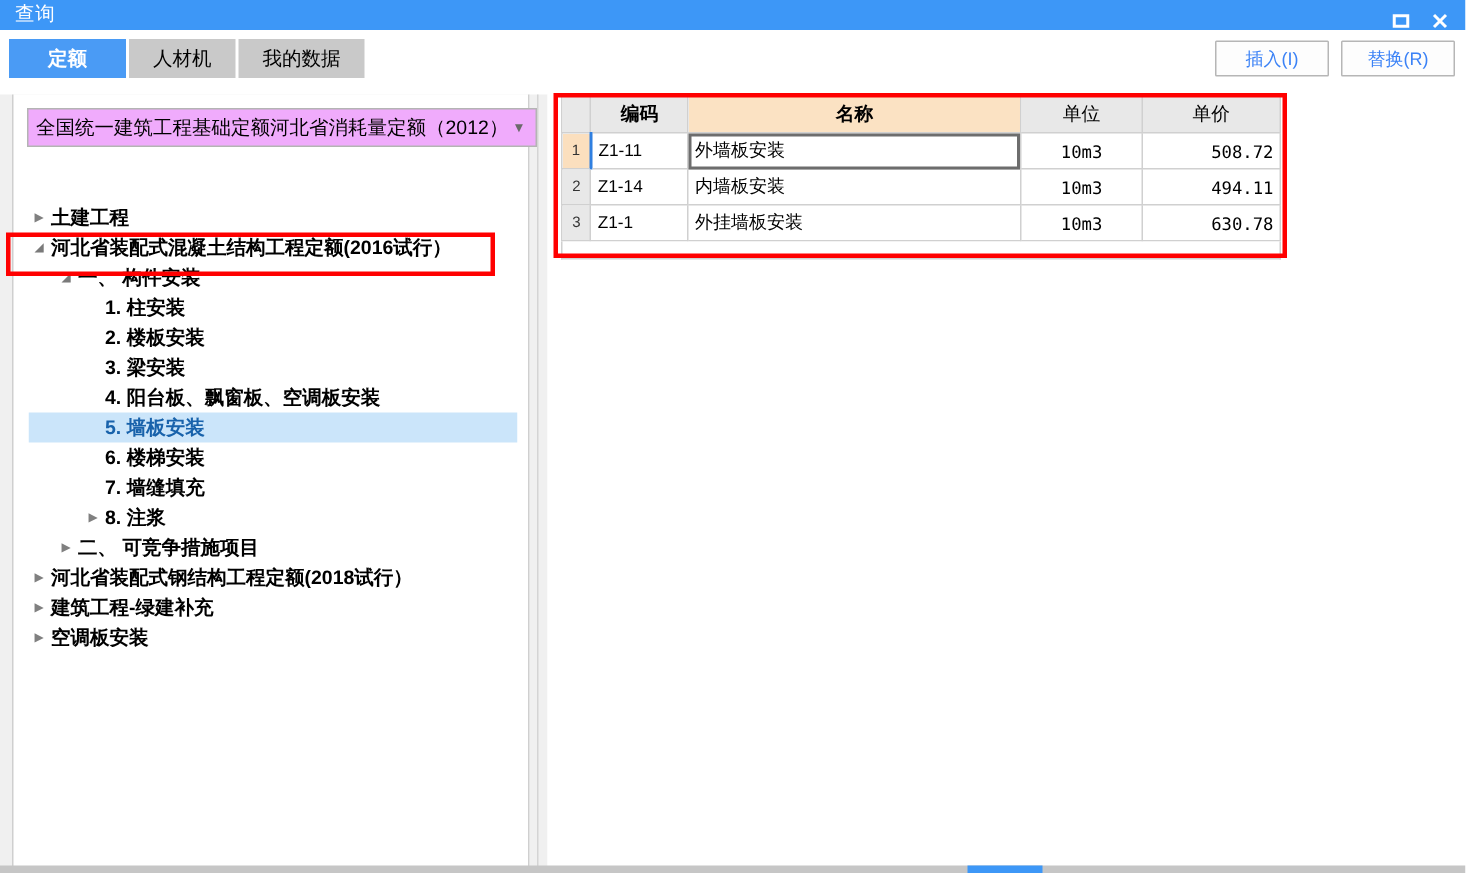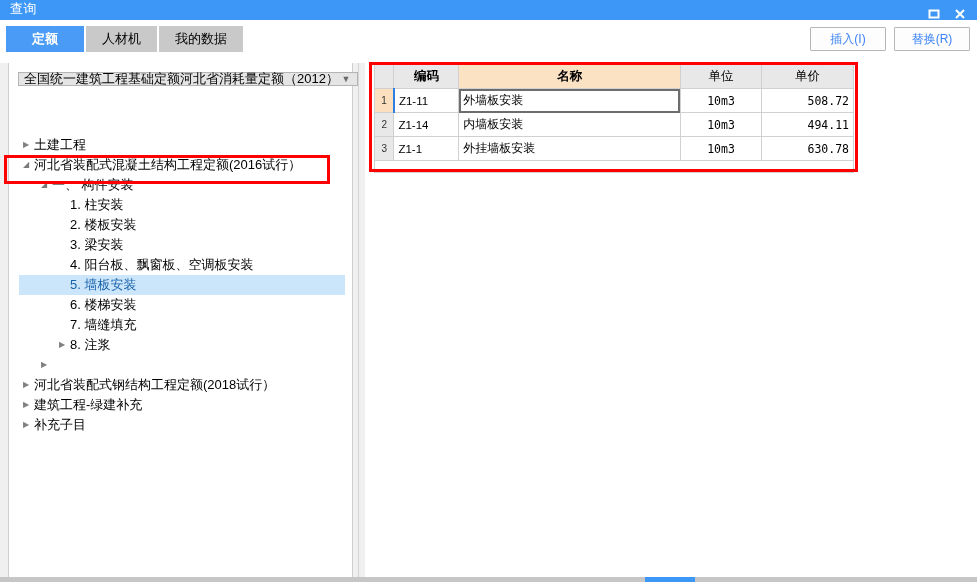--- a/index.html
+++ b/index.html
@@ -137,23 +137,23 @@
     background: #ffffff;
     position: relative;
   }
 
   
   .combo {
     position: absolute;
     left: 9px;
     top: 9px;
     width: 340px;
-    height: 14px;
+    height: 26px;
     border: 1px solid #b4b4b4;
-    background: #e5e5e5;
+    background: #f0abfc;
     box-sizing: border-box;
     display: flex;
     align-items: center;
   }
   .combo .ctext {
     font-size: 13px;
     padding-left: 5px;
     flex: 1;
     white-space: nowrap;
     overflow: hidden;
@@ -206,21 +206,21 @@
   }
   .arrow {
     width: 14px;
     min-width: 14px;
     text-align: center;
     font-size: 8px;
     color: #808080;
     line-height: 20px;
   }
   .arrow.open { color: #7a7a7a; }
-  .tlabel { padding-left: 1px; }
+  .tlabel { padding-left: 1px; font-weight: bold; }
 
   
   .gridwrap {
     position: absolute;
     left: 9px;
     top: 0px;
     width: 480px;
   }
   table.grid {
     border-collapse: collapse;
@@ -385,32 +385,33 @@
           <div class="tnode" style="padding-left: 36px;">
             <span class="arrow"></span>
             <span class="tlabel">7. 墙缝填充</span>
           </div>
           <div class="tnode" style="padding-left: 36px;">
             <span class="arrow">▶</span>
             <span class="tlabel">8. 注浆</span>
           </div>
           <div class="tnode" style="padding-left: 18px;">
             <span class="arrow">▶</span>
+            <span class="tlabel">二、 可竞争措施项目</span>
           </div>
           <div class="tnode" style="padding-left: 0px;">
             <span class="arrow">▶</span>
             <span class="tlabel">河北省装配式钢结构工程定额(2018试行）</span>
           </div>
           <div class="tnode" style="padding-left: 0px;">
             <span class="arrow">▶</span>
             <span class="tlabel">建筑工程-绿建补充</span>
           </div>
           <div class="tnode" style="padding-left: 0px;">
             <span class="arrow">▶</span>
-            <span class="tlabel">补充子目</span>
+            <span class="tlabel">空调板安装</span>
           </div>
         </div>
     </div>
   </div>
 
   <div class="splitter"></div>
 
   <div class="rightpane">
     <div class="gridwrap">
       <table class="grid">

